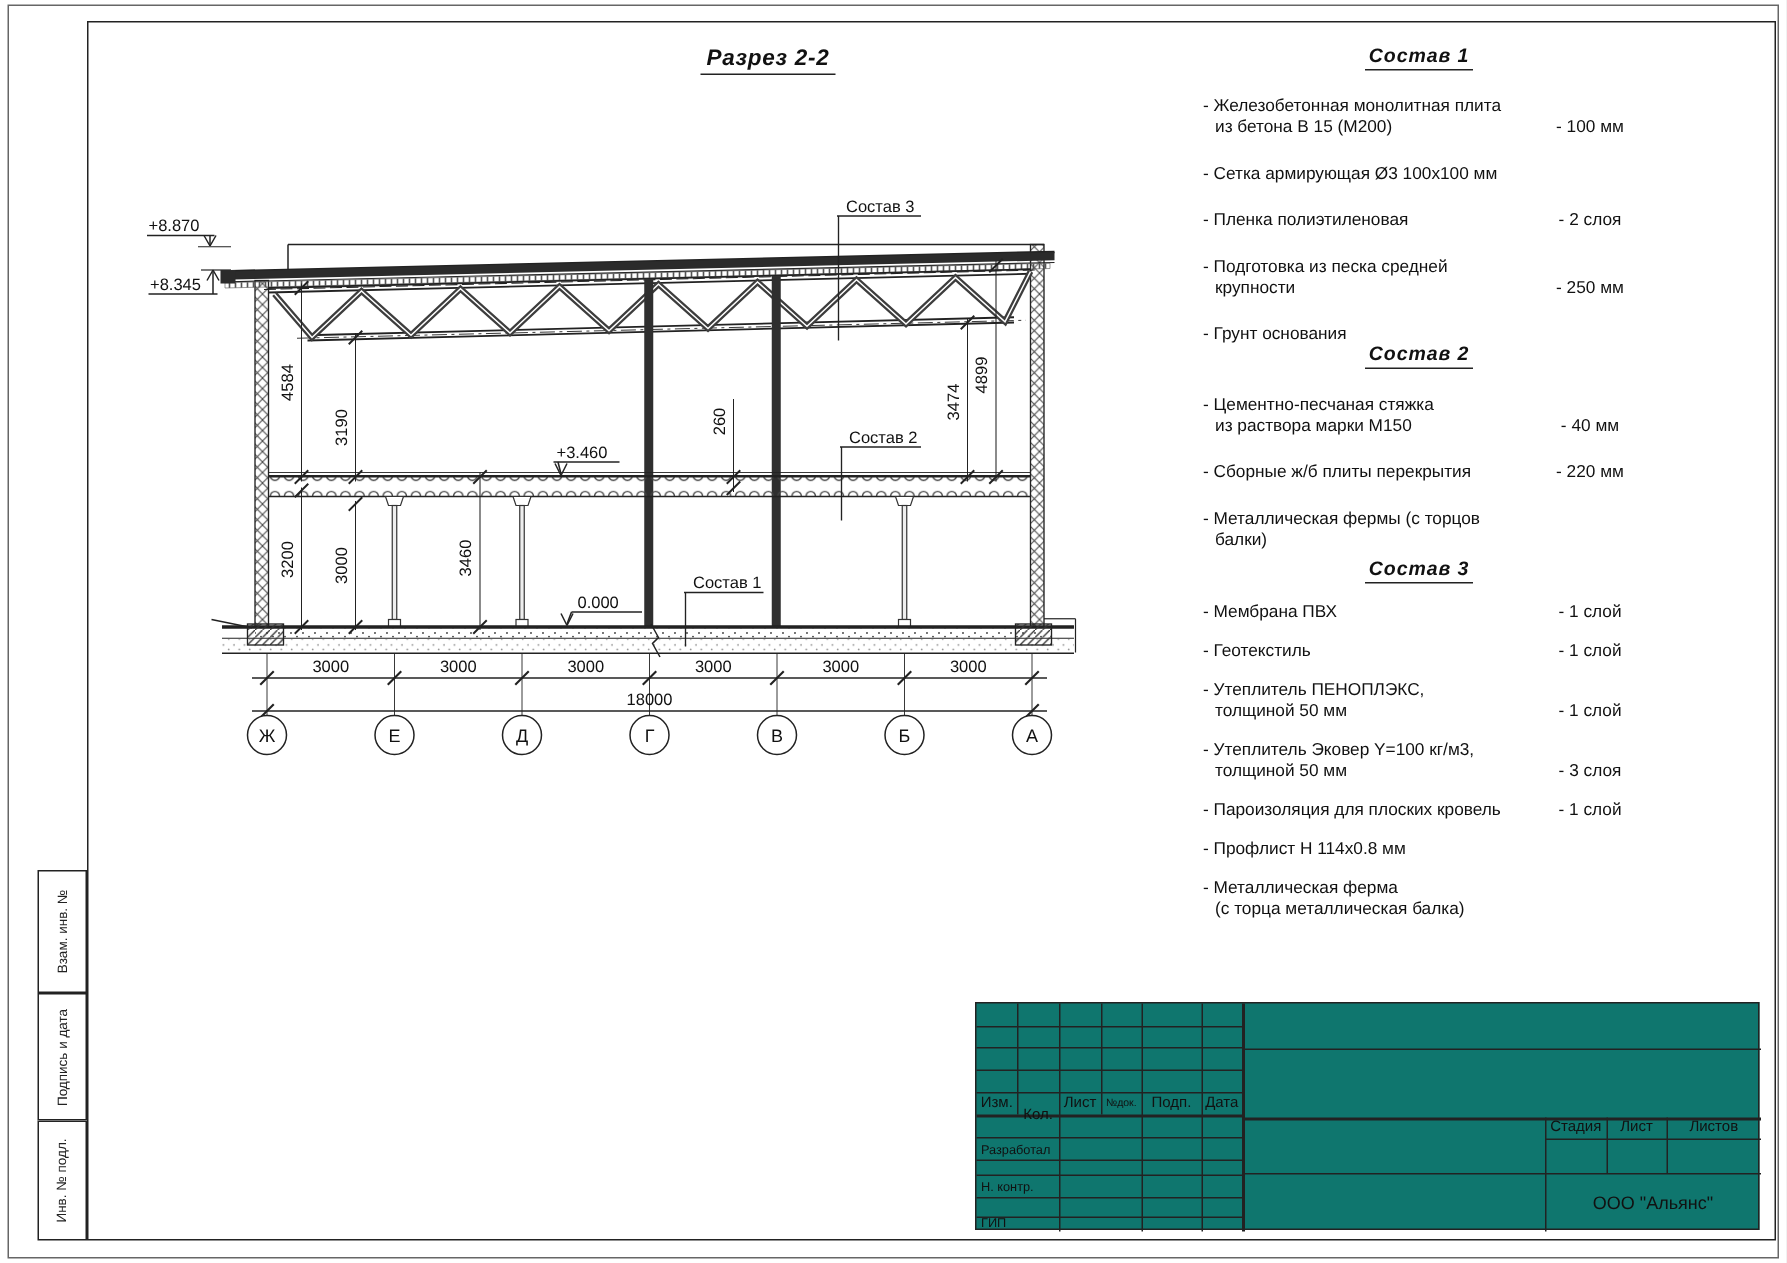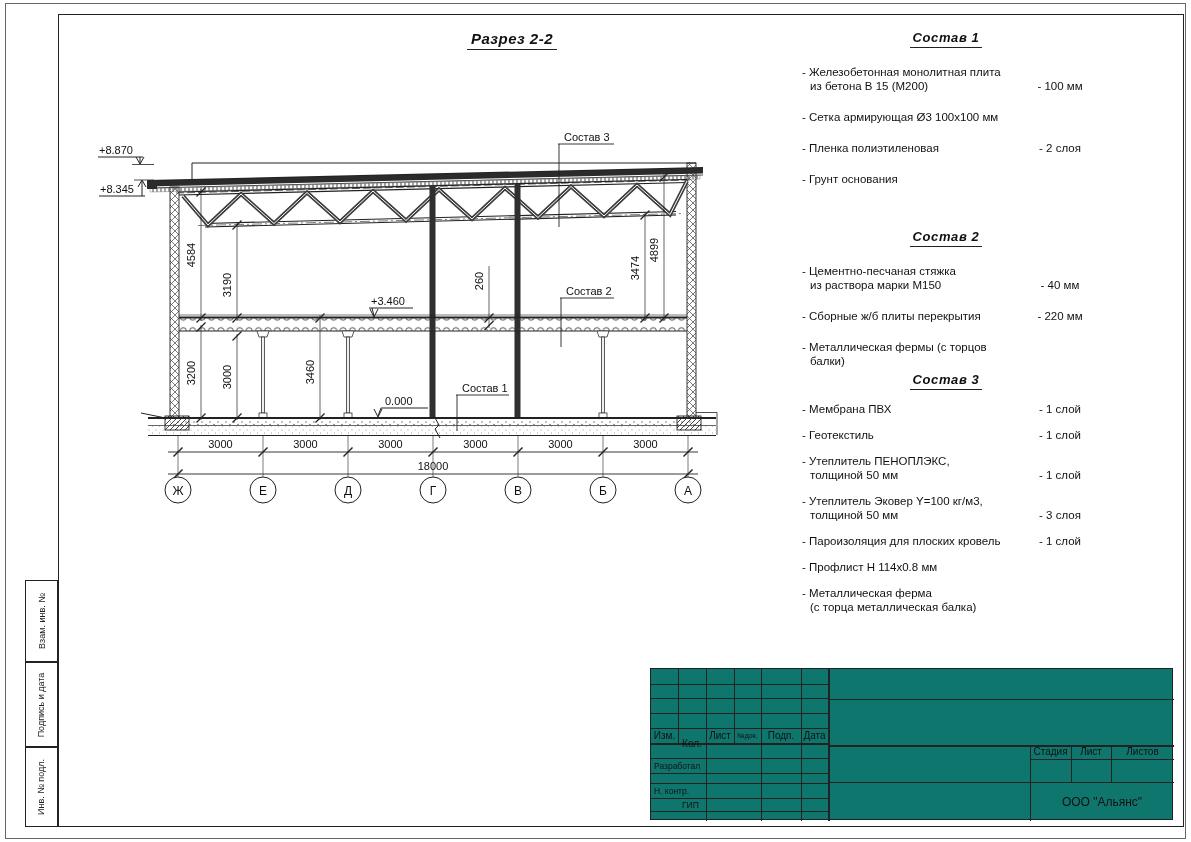--- a/index.html
+++ b/index.html
@@ -295,20 +295,25 @@
       </div>
     <div class="ci">
       <div class="nm"><span>- Сетка армирующая Ø3 100х100 мм</span></div>
       <div class="vl"></div>
       </div>
     <div class="ci">
       <div class="nm"><span>- Пленка полиэтиленовая</span></div>
       <div class="vl">-  2 слоя</div>
       </div>
     <div class="ci">
+      <div class="nm"><span>- Подготовка из песка средней</span><br>
+        <span>крупности</span></div>
+      <div class="vl">- 250 мм</div>
+      </div>
+    <div class="ci">
       <div class="nm"><span>- Грунт основания</span></div>
       <div class="vl"></div>
       </div>
   </div>
 
   <div class="comp" style="top:227px;">
     <div class="comp-head"><span>Состав 2</span></div>
     <div class="ci">
       <div class="nm"><span>- Цементно-песчаная стяжка</span><br>
         <span>из раствора марки М150</span></div>
@@ -389,21 +394,21 @@
 
     <div class="lbl" style="left:0;top:59px;width:27px;height:15px;">Изм.</div>
     <div class="lbl" style="left:27px;top:59px;width:28px;height:30px;">Кол.</div>
     <div class="lbl" style="left:55px;top:59px;width:28px;height:15px;">Лист</div>
     <div class="lbl small" style="left:83px;top:59px;width:27px;height:15px;">№док.</div>
     <div class="lbl" style="left:110px;top:59px;width:40px;height:15px;">Подп.</div>
     <div class="lbl" style="left:150px;top:59px;width:27px;height:15px;">Дата</div>
 
     <div class="lbl role" style="left:0;top:89px;width:55px;height:15px;">Разработал</div>
     <div class="lbl role" style="left:0;top:114px;width:55px;height:15px;">Н. контр.</div>
-    <div class="lbl role" style="left:0;top:129px;width:55px;height:13px;margin-left:28px;">ГИП</div>
+    <div class="lbl role" style="left:0;top:139px;width:55px;height:13px;">ГИП</div>
 
     <div class="lbl" style="left:379px;top:76px;width:41px;height:13.5px;">Стадия</div>
     <div class="lbl" style="left:420px;top:76px;width:40px;height:13.5px;">Лист</div>
     <div class="lbl" style="left:460px;top:76px;width:63px;height:13.5px;">Листов</div>
 
     <div class="lbl comp-name" style="left:379px;top:113px;width:144px;height:39px;">ООО "Альянс"</div>
   </div>
 </div>
 
 </body></html>

